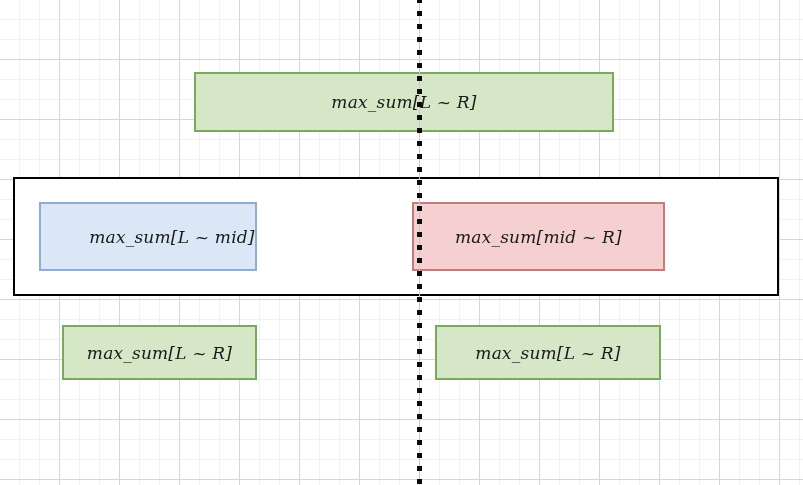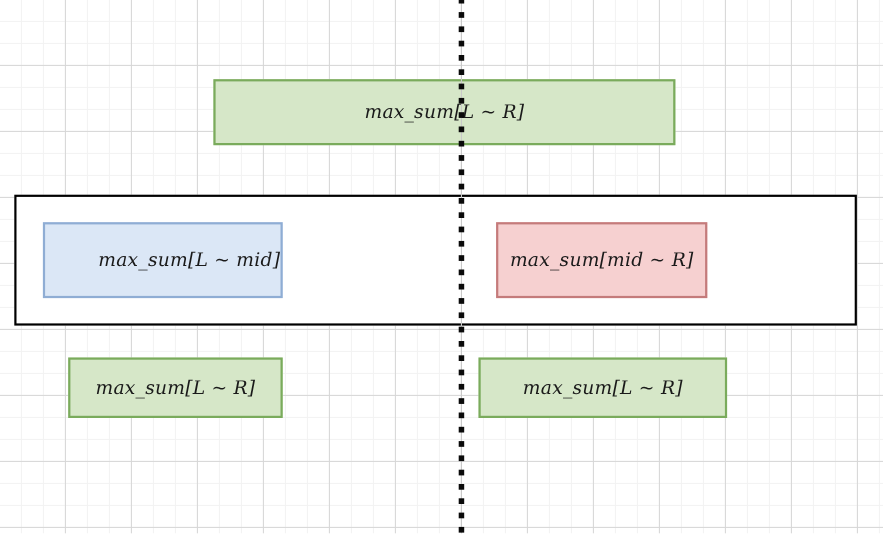--- a/index.html
+++ b/index.html
@@ -105,21 +105,21 @@
   <div class="outer-rect" style="left:13px; top:177px; width:766px; height:119px;"></div>
 
   <div class="node node-green" style="left:194px; top:72px; width:420px; height:60px;">
     <span class="node-label">max_sum[L ~ R]</span>
   </div>
 
   <div class="node node-blue" style="left:39px; top:202px; width:218px; height:69px;">
     <span class="node-label">max_sum[L ~ mid]</span>
   </div>
 
-  <div class="node node-red" style="left:451px; top:202px; width:192px; height:69px;">
+  <div class="node node-red" style="left:412px; top:202px; width:253px; height:69px;">
     <span class="node-label">max_sum[mid ~ R]</span>
   </div>
 
   <div class="node node-green" style="left:62px; top:325px; width:195px; height:55px;">
     <span class="node-label">max_sum[L ~ R]</span>
   </div>
 
   <div class="node node-green" style="left:435px; top:325px; width:226px; height:55px;">
     <span class="node-label">max_sum[L ~ R]</span>
   </div>

